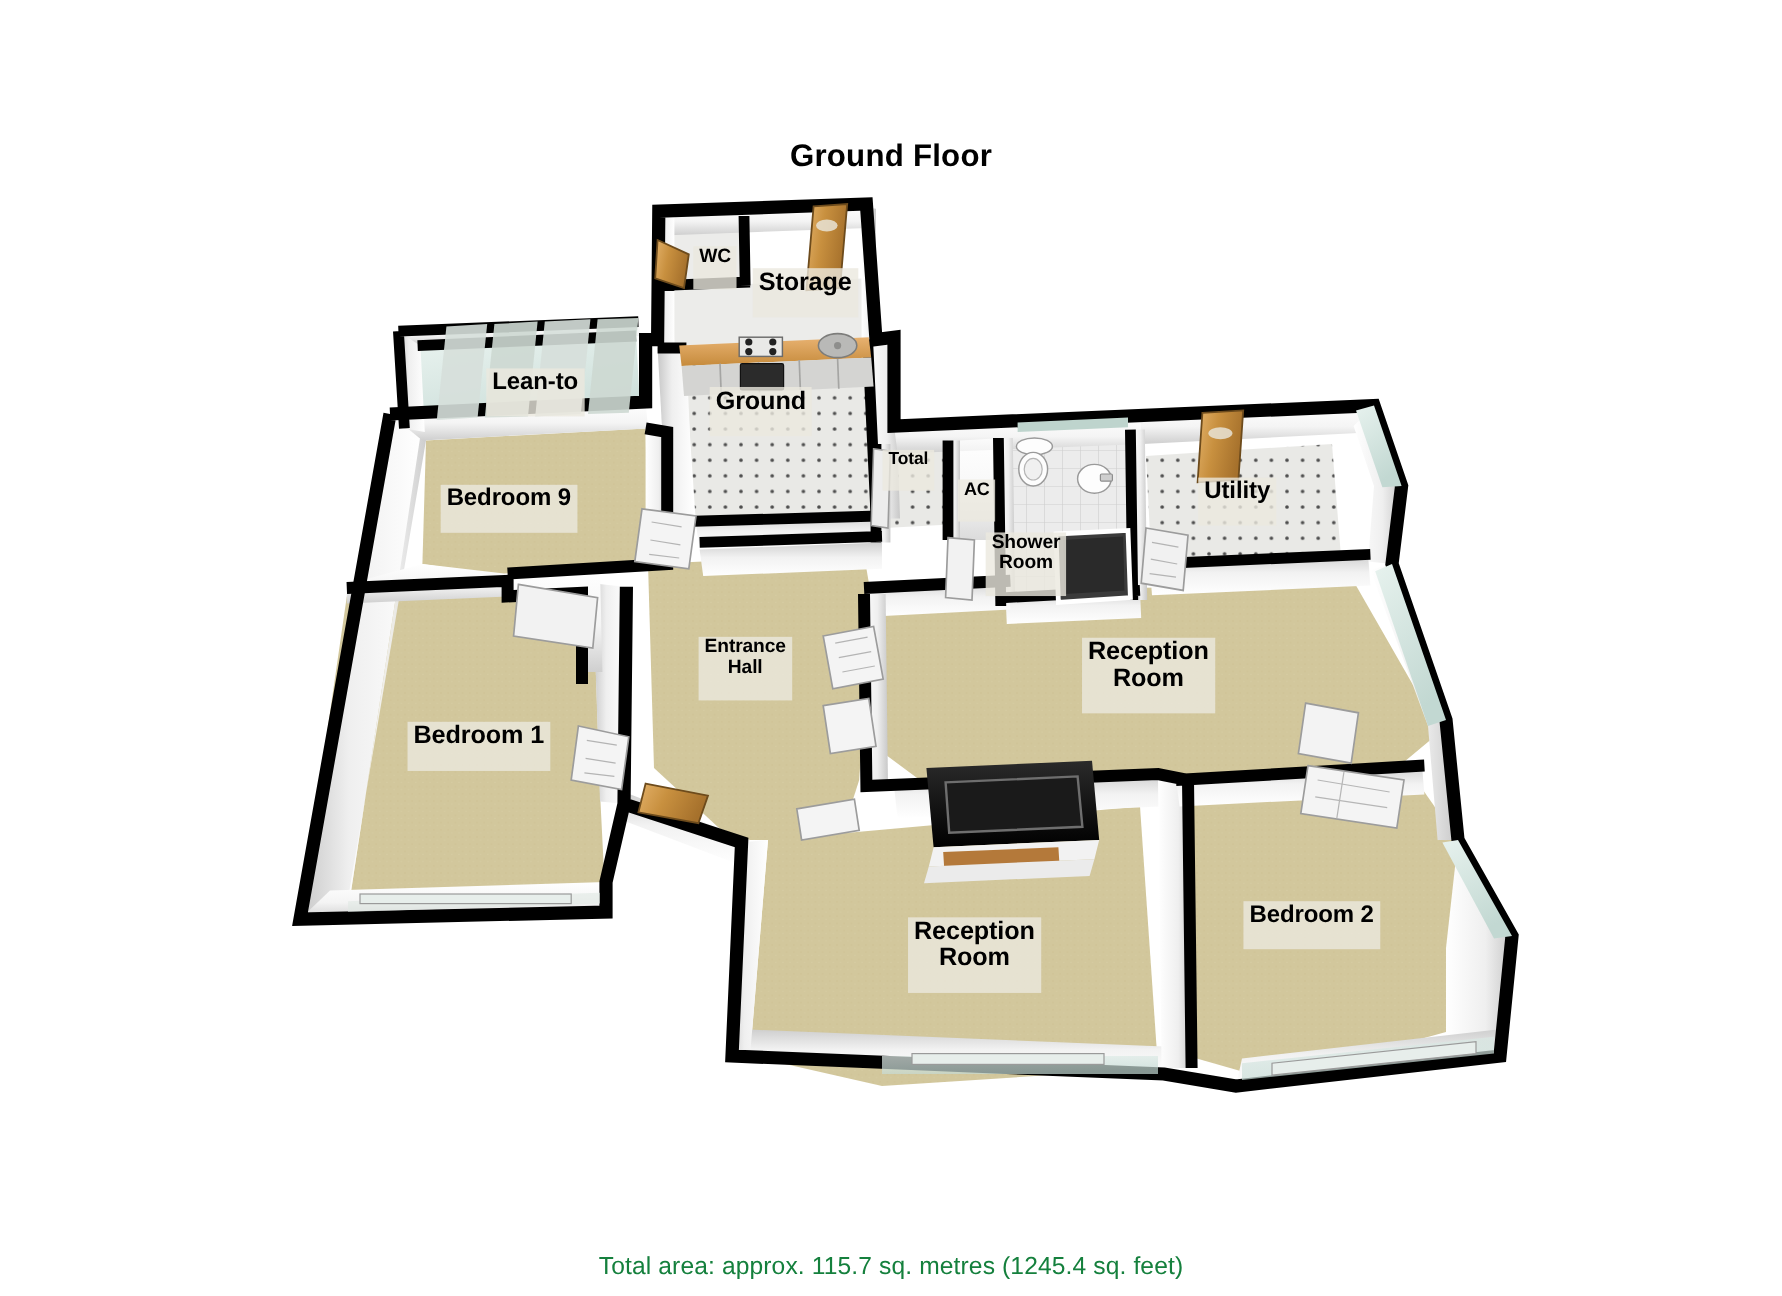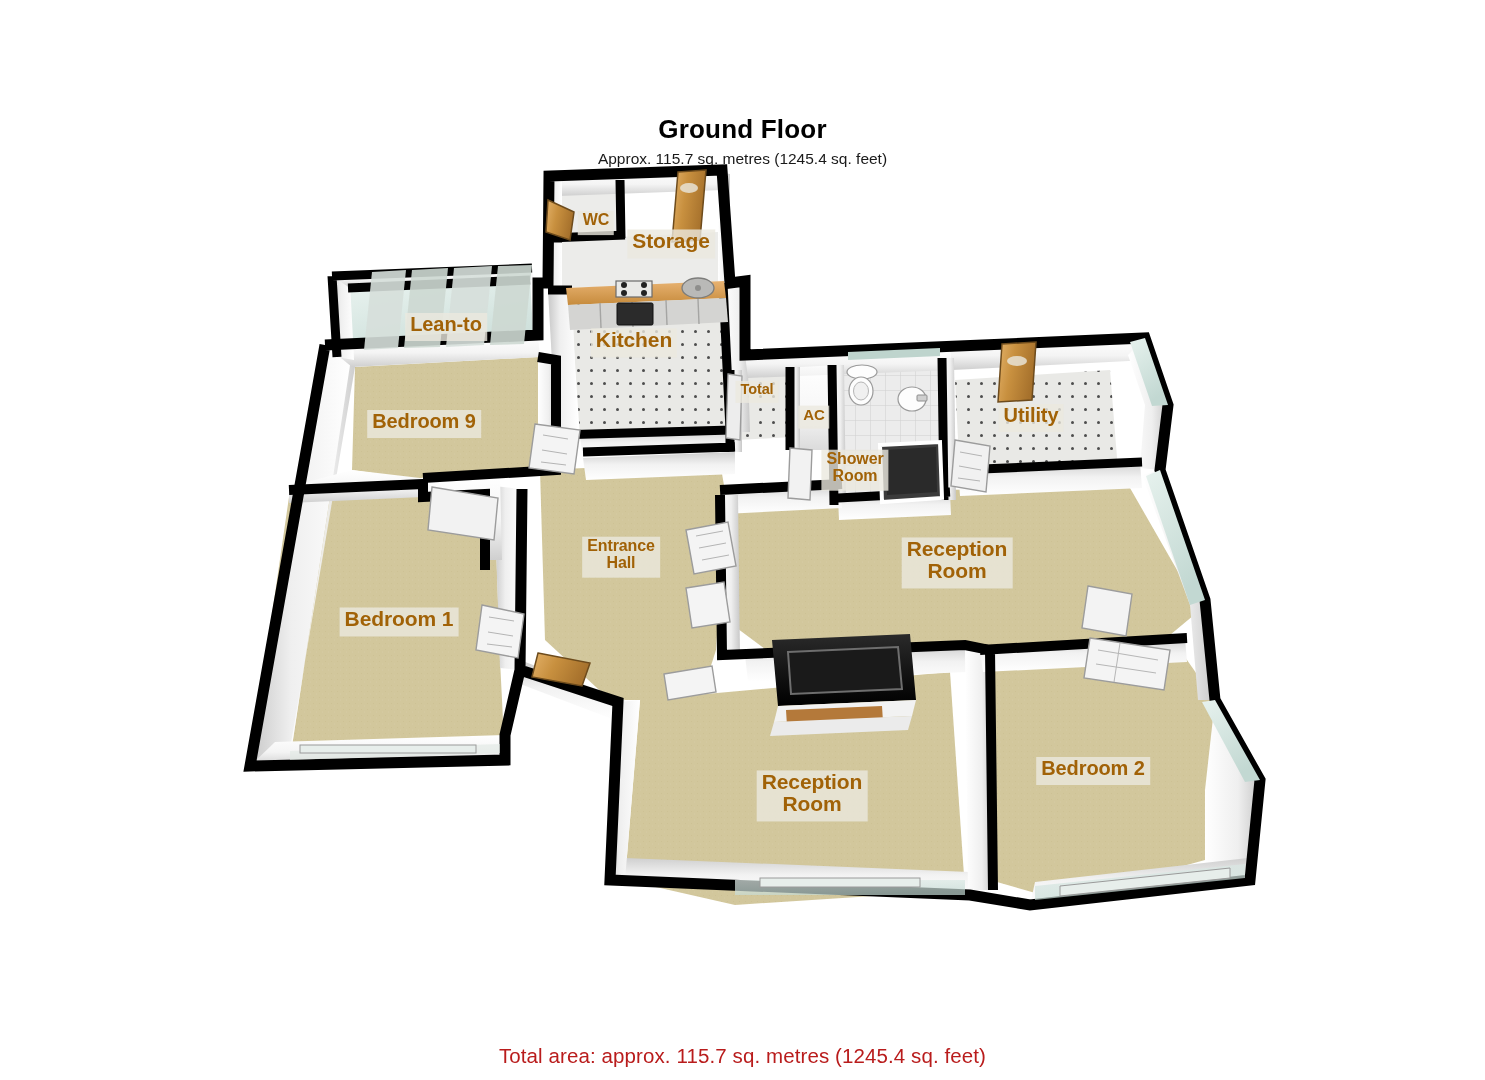--- a/index.html
+++ b/index.html
@@ -44,53 +44,52 @@
     margin-top: 5px;
   }
   
   #footer-total {
     position: absolute;
     left: 0;
     top: 1044px;
     width: 1485px;
     text-align: center;
     font-size: 20.5px;
-    color: #b91c1c;
+    color: #15803d;
     letter-spacing: 0.1px;
   }
   
   #plan-svg {
     position: absolute;
     left: 0;
     top: 0;
     width: 1485px;
     height: 1080px;
   }
   
   .room-label {
     position: absolute;
     font-weight: bold;
-    color: #a16207;
+    color: #000000;
     background: rgba(235, 232, 222, 0.80);
-    padding: 1px 5px 6px 5px;
+    padding: 1px 5px 18px 5px;
     text-align: center;
     line-height: 1.05;
     white-space: pre-line;
     transform: translate(-50%, -50%);
     letter-spacing: -0.1px;
   }
 </style>
 </head>
 <body>
 
 <div id="plan-root">
 
   <div id="header">
     <div id="plan-title">Ground Floor</div>
-    <div id="plan-subtitle">Approx. 115.7 sq. metres (1245.4 sq. feet)</div>
   </div>
 
   <svg id="plan-svg" viewBox="0 0 1485 1080">
     <defs>
 
       <pattern id="carpetTex" width="6" height="6" patternUnits="userSpaceOnUse">
         <rect width="6" height="6" fill="#d2c79c"></rect>
         <circle cx="1.5" cy="1.5" r="0.55" fill="#c9bd8f" opacity="0.75"></circle>
         <circle cx="4.5" cy="4" r="0.5" fill="#dbd1ab" opacity="0.7"></circle>
       </pattern>
@@ -359,21 +358,21 @@
       <rect x="300" y="745" width="176" height="8" fill="#e7eeeb" stroke="#9a9a9a" stroke-width="1"></rect>
       <rect x="760" y="878" width="160" height="9" fill="#e7eeeb" stroke="#9a9a9a" stroke-width="1"></rect>
       <polygon points="1060,896 1230,878 1230,868 1060,886" fill="#e7eeeb" stroke="#9a9a9a" stroke-width="1"></polygon>
     </g>
 
   </svg>
 
   <div class="room-label" style="left:596px;  top:223px; font-size:16px;">WC</div>
   <div class="room-label" style="left:671px;  top:244px; font-size:21px;">Storage</div>
   <div class="room-label" style="left:446px;  top:327px; font-size:20px;">Lean-to</div>
-  <div class="room-label" style="left:634px;  top:343px; font-size:21px;">Kitchen</div>
+  <div class="room-label" style="left:634px;  top:343px; font-size:21px;">Ground</div>
   <div class="room-label" style="left:424px;  top:424px; font-size:20px;">Bedroom 9</div>
   <div class="room-label" style="left:757px;  top:392px; font-size:14.5px;">Total</div>
   <div class="room-label" style="left:814px;  top:417px; font-size:15px;">AC</div>
   <div class="room-label" style="left:1031px; top:418px; font-size:20px;">Utility</div>
   <div class="room-label" style="left:855px;  top:470px; font-size:16px;">Shower
 Room</div>
   <div class="room-label" style="left:621px;  top:557px; font-size:16px;">Entrance
 Hall</div>
   <div class="room-label" style="left:957px;  top:563px; font-size:21px;">Reception
 Room</div>

